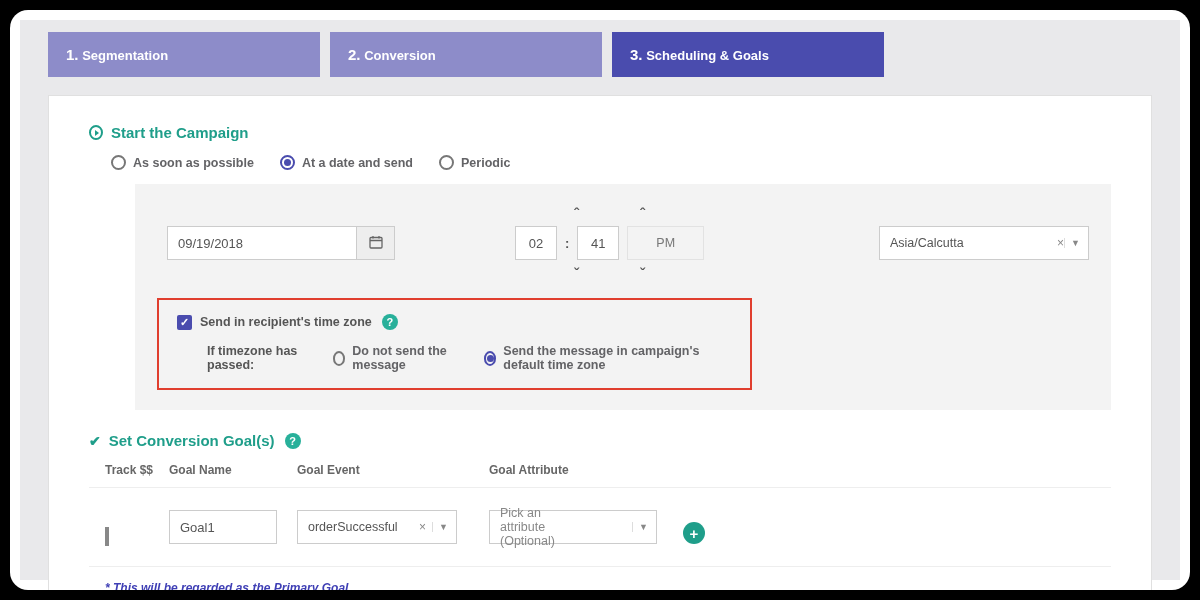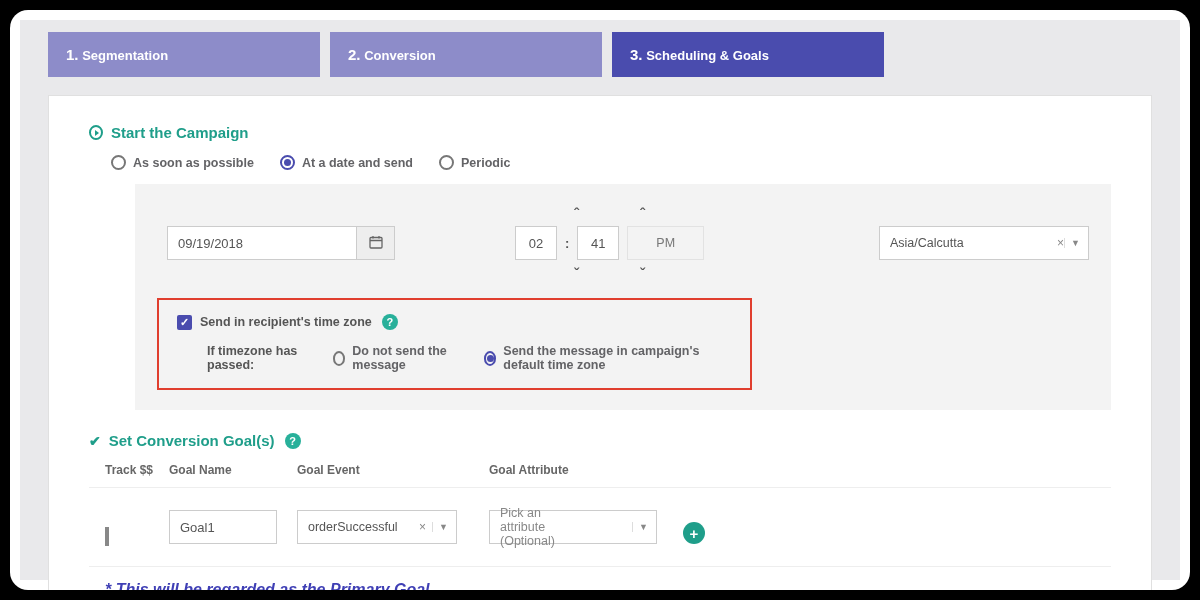--- a/index.html
+++ b/index.html
@@ -181,21 +181,21 @@
   .event-sel { width: 160px; }
   .attr-sel { width: 168px; gap: 44px; }
   .attr-sel .placeholder { color: #888; }
   .add-btn {
     width: 22px; height: 22px; border-radius: 50%; background: #1f9e8a;
     color: #fff; font-size: 15px; font-weight: 700;
     display: inline-flex; align-items: center; justify-content: center; cursor: pointer;
     margin-left: 14px;
   }
   .footnote {
-    color: #3f3fb5; font-size: 16px; font-weight: 600; font-style: italic;
+    color: #3f3fb5; font-size: 12px; font-weight: 600; font-style: italic;
     padding: 14px 0 0 16px;
   }
 </style>
 </head>
 <body>
 
 <div class="shell">
   <div class="page">
 
     <div class="steps">

